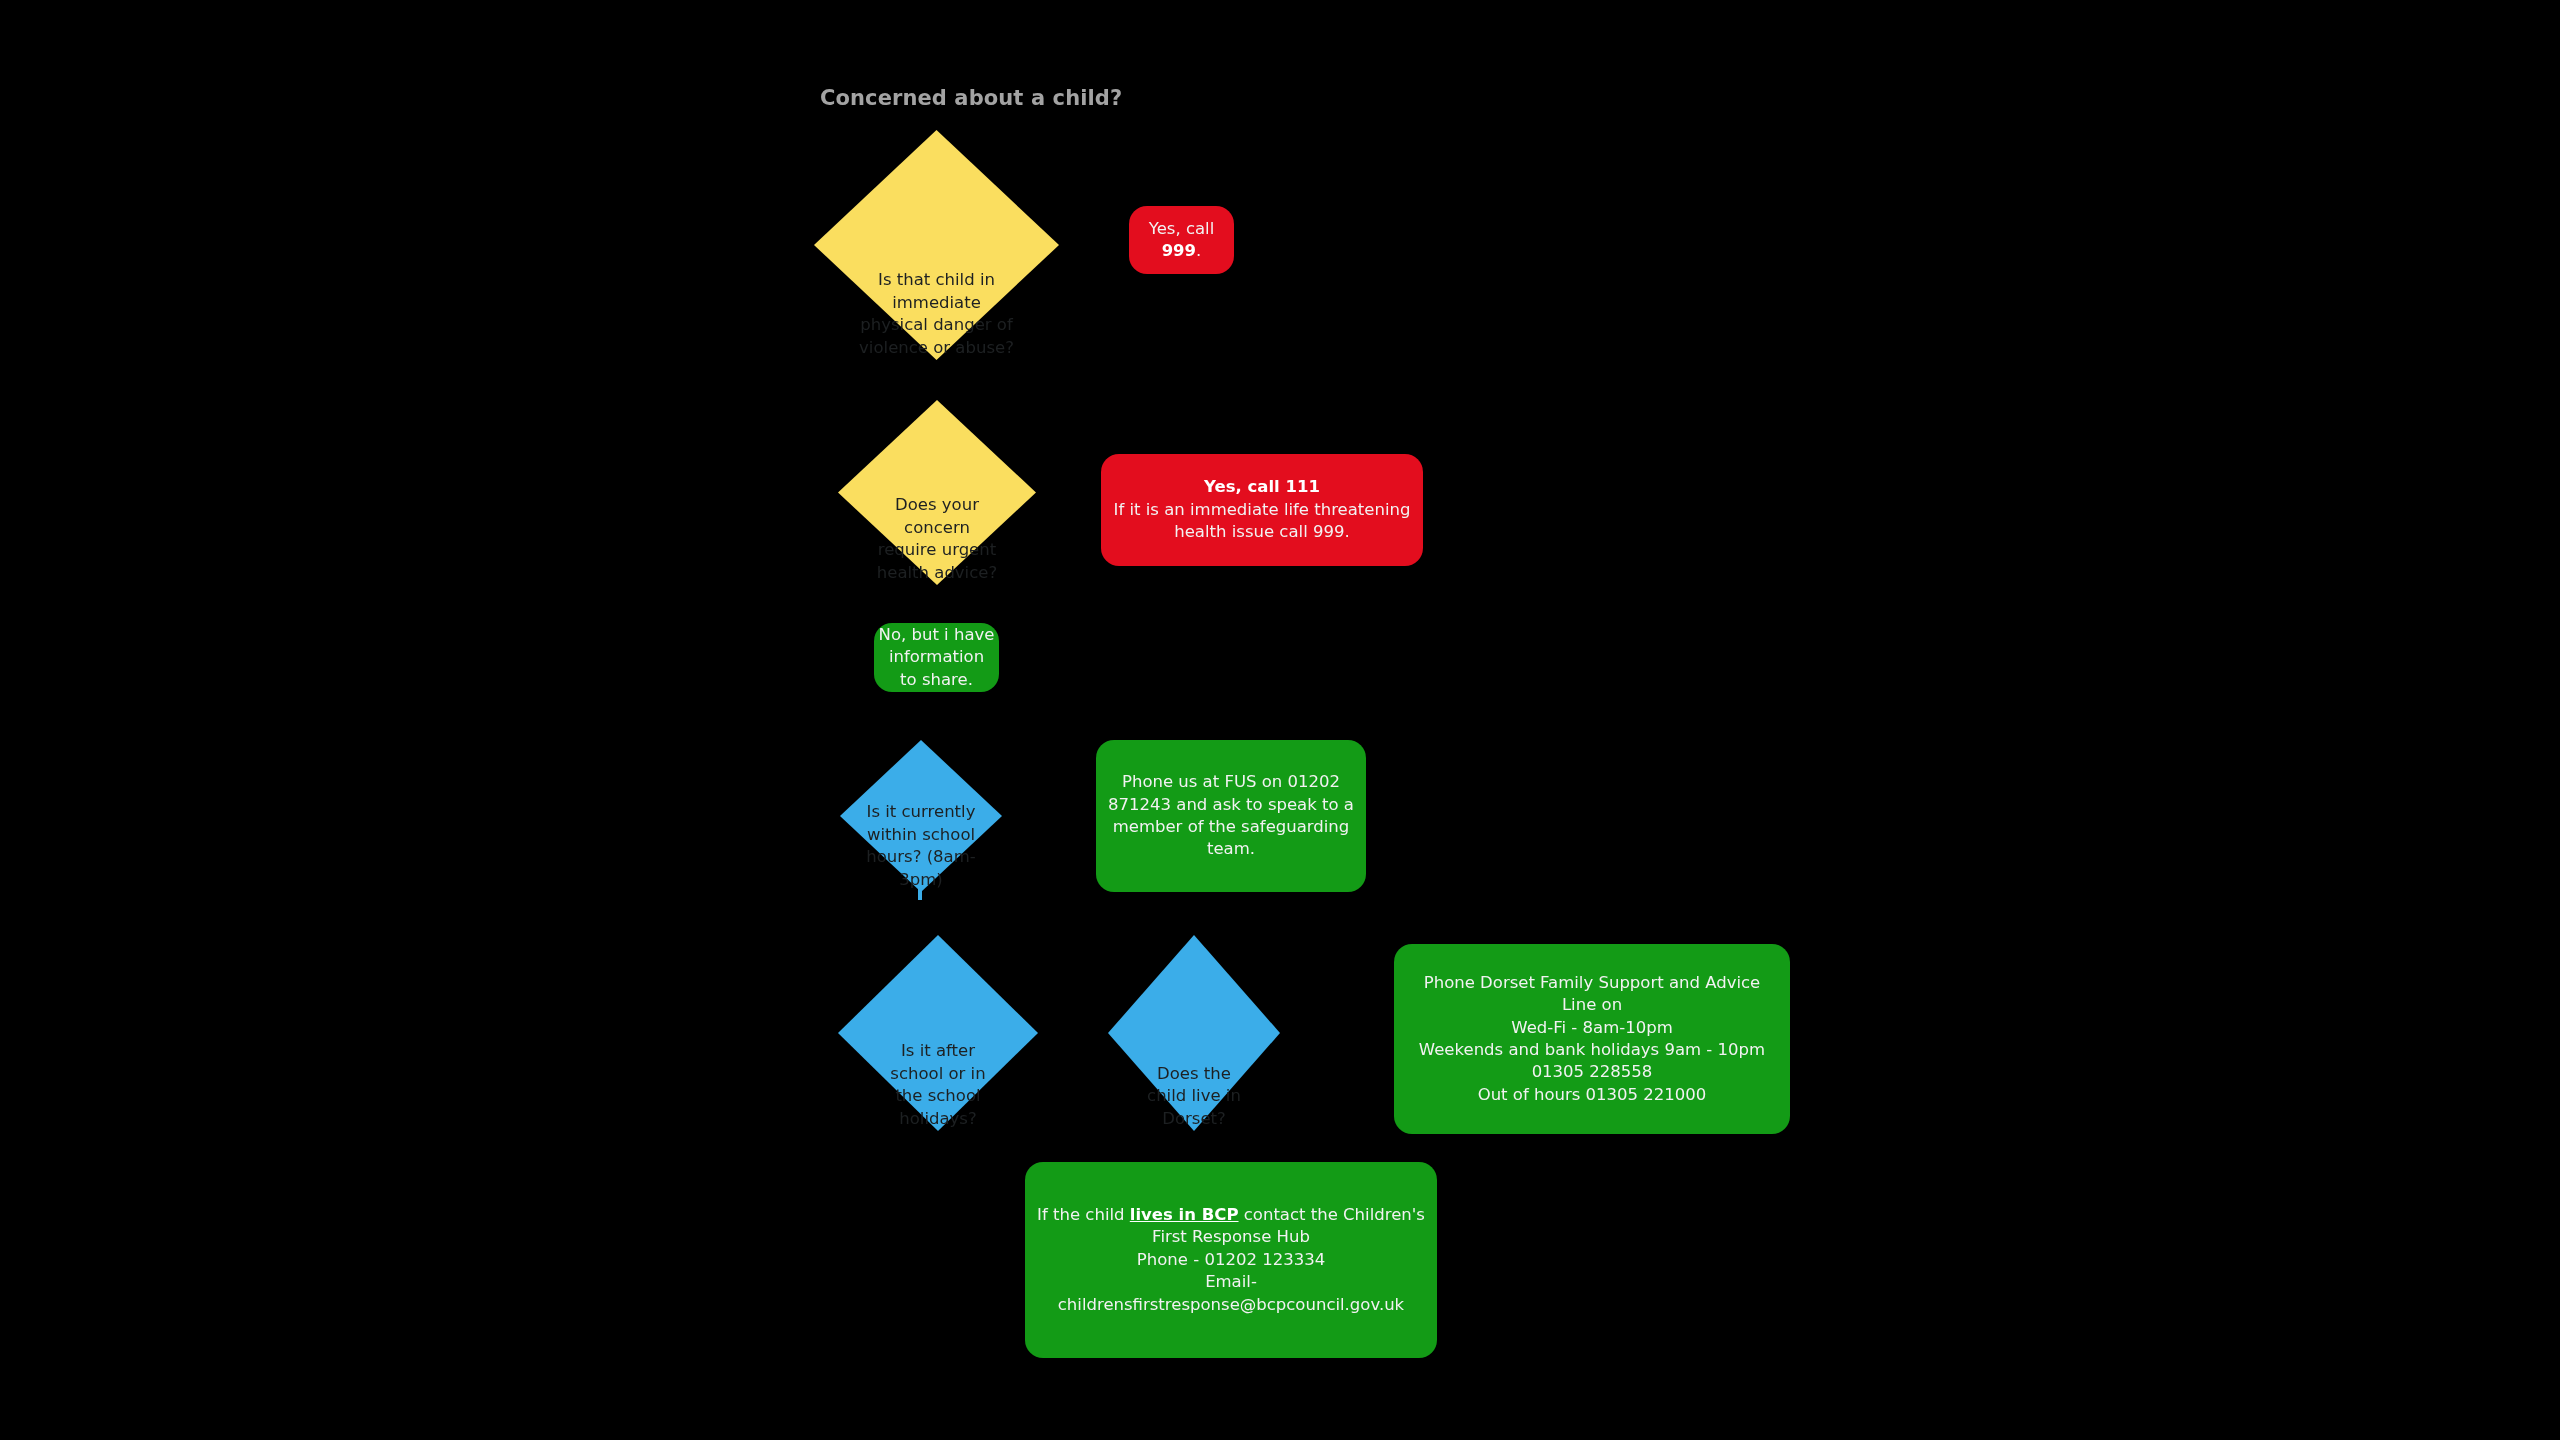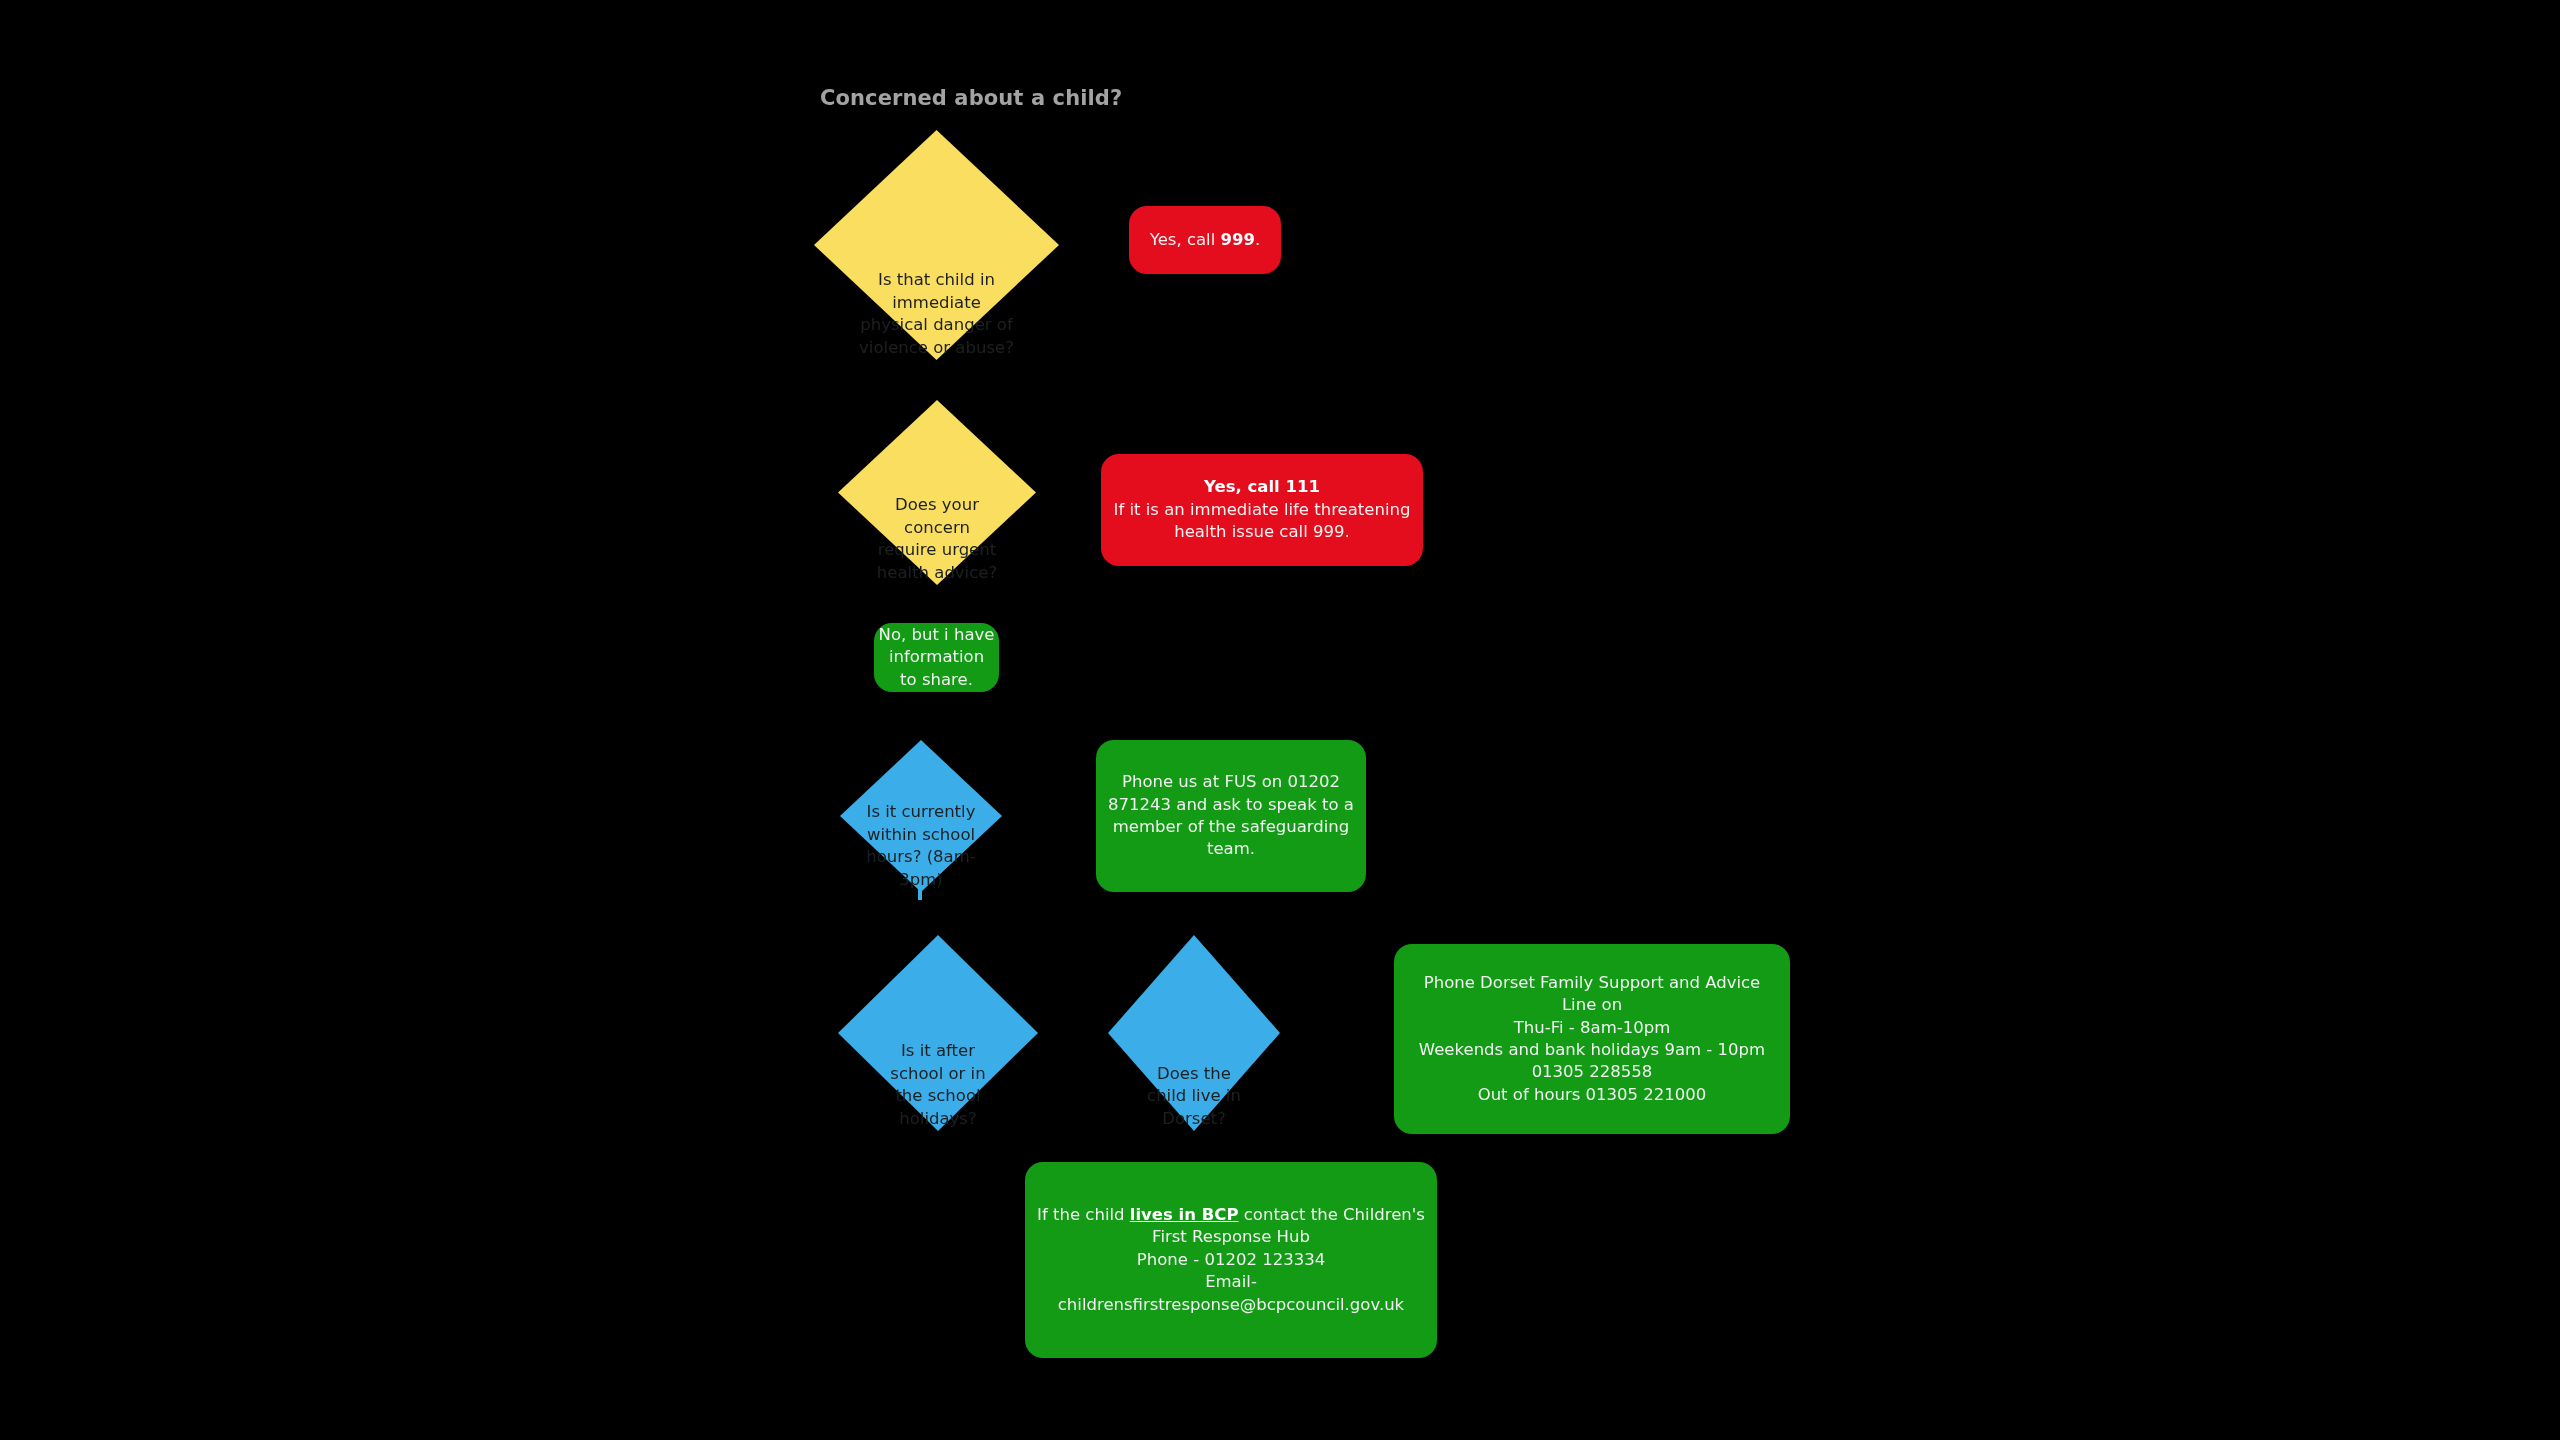--- a/index.html
+++ b/index.html
@@ -99,21 +99,21 @@
     background: #3bade9;
   }
 
   
   #node-danger        { left: 814px;  top: 130px;  width: 245px; height: 230px; font-size: 16.5px; }
   #node-urgent-health { left: 838px;  top: 400px;  width: 198px; height: 185px; font-size: 16.5px; }
   #node-school-hours  { left: 840px;  top: 740px;  width: 162px; height: 152px; font-size: 16.5px; }
   #node-after-school  { left: 838px;  top: 935px;  width: 200px; height: 196px; font-size: 16.5px; }
   #node-dorset        { left: 1108px; top: 935px;  width: 172px; height: 196px; font-size: 16.5px; }
 
-  #box-999    { left: 1129px; top: 206px;  width: 152px; height: 68px;  font-size: 16.5px; }
+  #box-999    { left: 1129px; top: 206px;  width: 105px; height: 68px;  font-size: 16.5px; }
   #box-111    { left: 1101px; top: 454px;  width: 322px; height: 112px; font-size: 16.5px; }
   #box-noinfo { left: 874px;  top: 623px;  width: 125px; height: 69px;  font-size: 16.5px; }
   #box-fus    { left: 1096px; top: 740px;  width: 270px; height: 152px; font-size: 16.5px; justify-content: center; }
   #box-dorset-line { left: 1394px; top: 944px; width: 396px; height: 190px; font-size: 16.5px; }
   #box-bcp    { left: 1025px; top: 1162px; width: 412px; height: 196px; font-size: 16.5px; }
 
   #conn-schoolhours { left: 918px; top: 884px; width: 4px; height: 16px; }
 </style>
 </head>
 <body>
@@ -181,21 +181,21 @@
   <div class="diamond blue" id="node-dorset">
     <span class="shape"></span>
     <span class="dlabel">Does the
 child live in
 Dorset?</span>
   </div>
 
   <div class="rbox green" id="box-dorset-line">
     <span class="btext">Phone Dorset Family Support and Advice
 Line on
-Thu-Fi - 8am-10pm
+Wed-Fi - 8am-10pm
 Weekends and bank holidays 9am - 10pm
 01305 228558
 Out of hours 01305 221000</span>
   </div>
 
   <div class="rbox green" id="box-bcp">
     <span class="btext"><span>If the child </span><span class="strong-underline">lives in BCP</span><span> contact the Children's
 First Response Hub
 Phone - 01202 123334
 Email-

